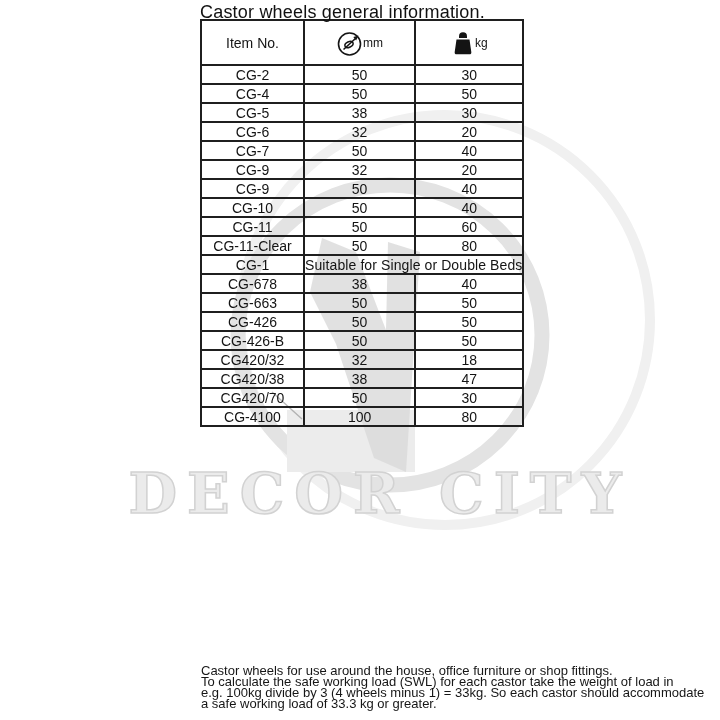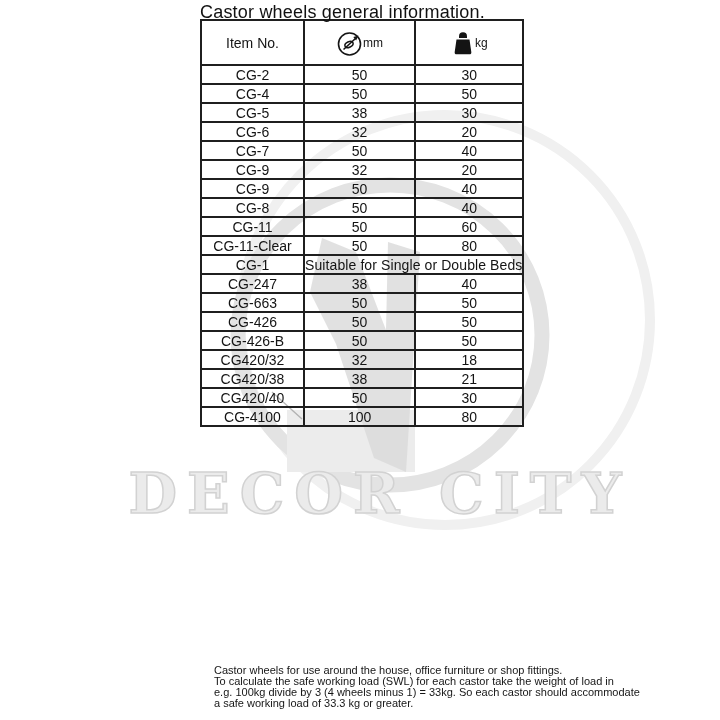--- a/index.html
+++ b/index.html
@@ -24,22 +24,22 @@
     overflow:hidden; white-space:nowrap;
   }
   thead tr { height:45px; }
   tbody tr { height:19px; }
   th { font-weight:400; }
   .hdr-stack { display:flex; flex-direction:row; align-items:center; justify-content:center; line-height:1; }
   .hdr-stack .unit { font-size:12px; margin-top:1px; color:#141414; }
   .ic { display:block; height:26px; }
   .note-cell { font-size:12px; letter-spacing:0.1px; }
   .footer {
-    position:absolute; left:214px; top:665px; z-index:1;
-    font-size:11px; line-height:11px; color:#161616; white-space:nowrap;
+    position:absolute; left:201px; top:665px; z-index:1;
+    font-size:13px; line-height:11px; color:#161616; white-space:nowrap;
   }
   .wm-text {
     font-family:"DejaVu Serif", serif; font-weight:bold;
     letter-spacing:10px;
   }
 </style>
 </head>
 <body>
 
 <div class="page">
@@ -122,40 +122,40 @@
           <td>CG-9</td>
           <td>32</td>
           <td>20</td>
         </tr>
         <tr>
           <td>CG-9</td>
           <td>50</td>
           <td>40</td>
         </tr>
         <tr>
-          <td>CG-8</td>
+          <td>CG-10</td>
           <td>50</td>
           <td>40</td>
         </tr>
         <tr>
           <td>CG-11</td>
           <td>50</td>
           <td>60</td>
         </tr>
         <tr>
           <td>CG-11-Clear</td>
           <td>50</td>
           <td>80</td>
         </tr>
         <tr>
           <td>CG-1</td>
           <td colspan="2" class="note-cell">Suitable for Single or Double Beds</td>
         </tr>
         <tr>
-          <td>CG-247</td>
+          <td>CG-678</td>
           <td>38</td>
           <td>40</td>
         </tr>
         <tr>
           <td>CG-663</td>
           <td>50</td>
           <td>50</td>
         </tr>
         <tr>
           <td>CG-426</td>
@@ -168,24 +168,24 @@
           <td>50</td>
         </tr>
         <tr>
           <td>CG420/32</td>
           <td>32</td>
           <td>18</td>
         </tr>
         <tr>
           <td>CG420/38</td>
           <td>38</td>
-          <td>21</td>
-        </tr>
-        <tr>
-          <td>CG420/40</td>
+          <td>47</td>
+        </tr>
+        <tr>
+          <td>CG420/70</td>
           <td>50</td>
           <td>30</td>
         </tr>
         <tr>
           <td>CG-4100</td>
           <td>100</td>
           <td>80</td>
         </tr>
       </tbody>
   </table>

